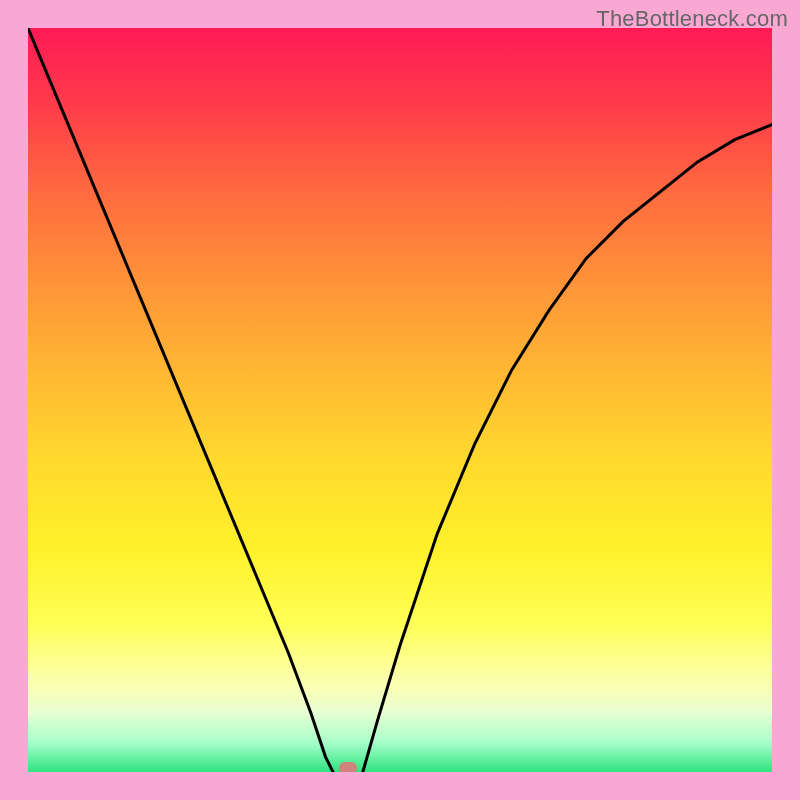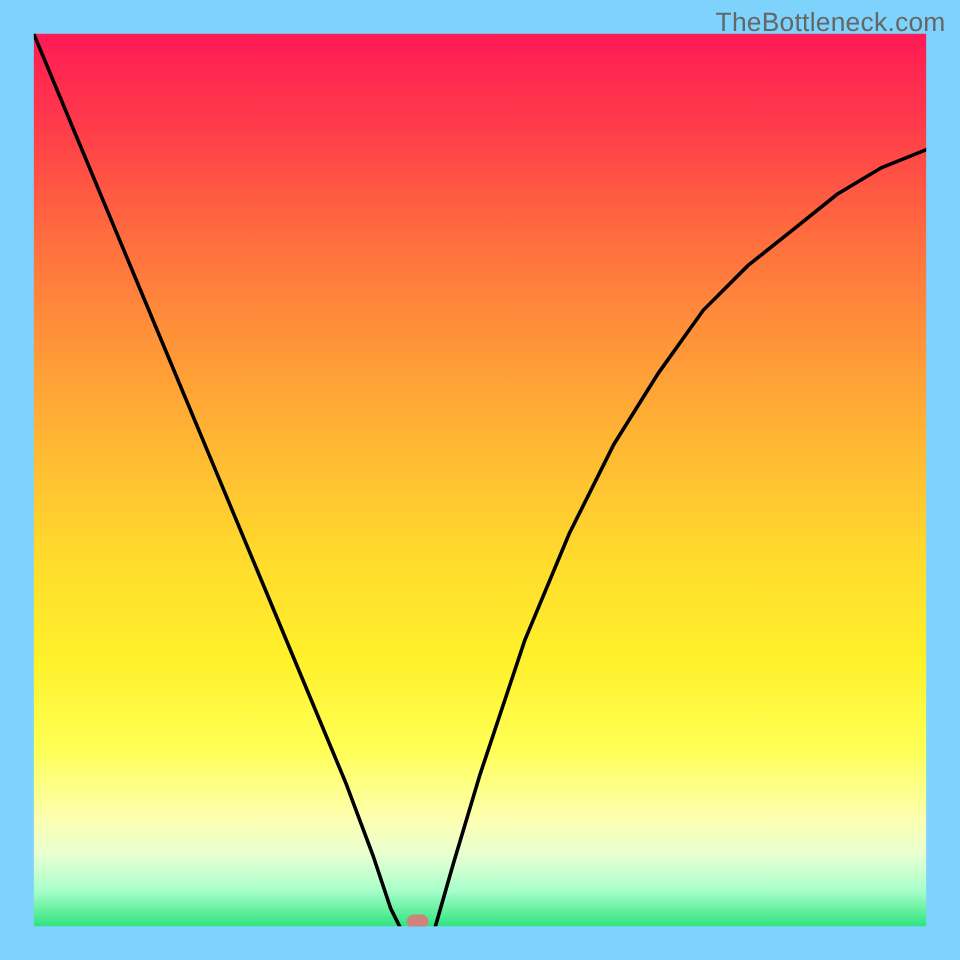--- a/index.html
+++ b/index.html
@@ -7,21 +7,21 @@
     padding: 0;
     width: 800px;
     height: 800px;
     overflow: hidden;
     background: #000;
     font-family: Arial, Helvetica, sans-serif;
   }
   .frame {
     position: absolute;
     inset: 0;
-    background: #7dd3fc;
+    background: #f9a8d4;
   }
   .plot-box {
     position: absolute;
     left: 28px;
     top: 28px;
     width: 744px;
     height: 744px;
     overflow: hidden;
   }
   .gradient {

